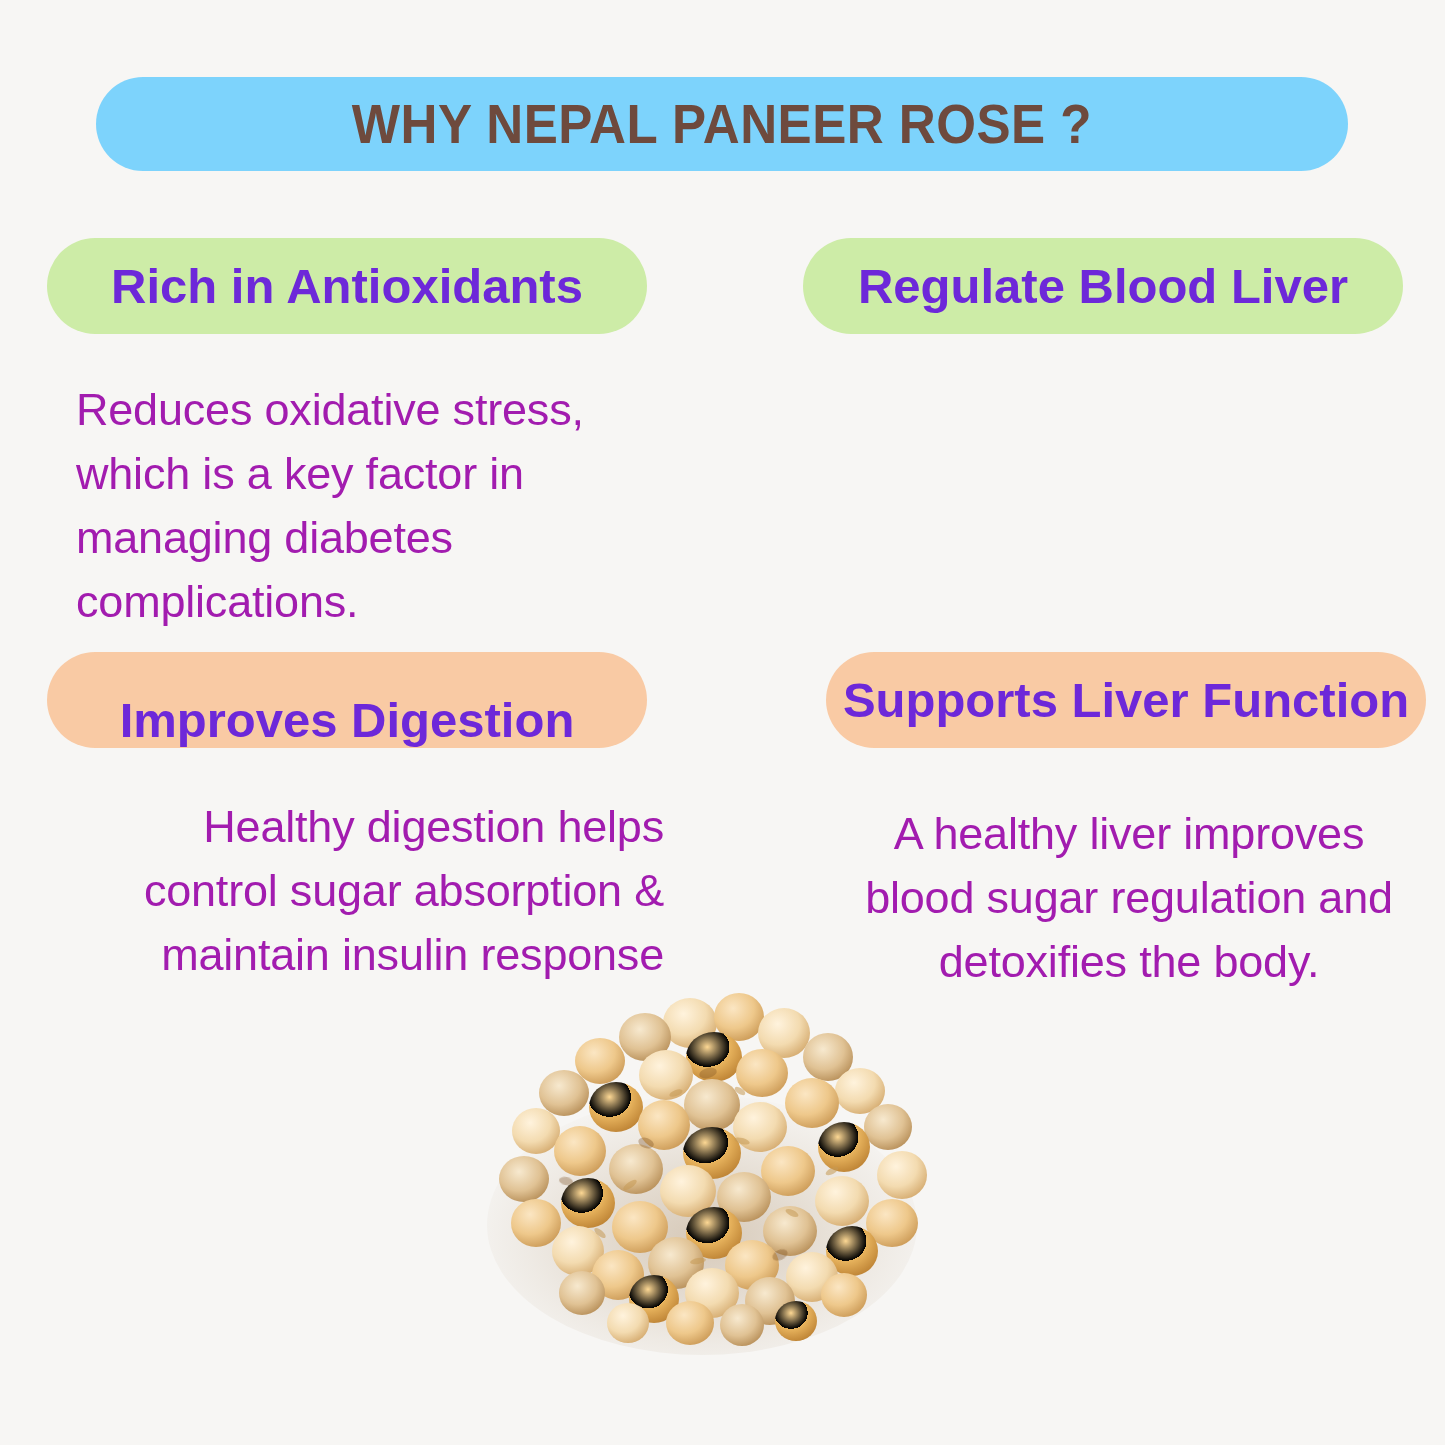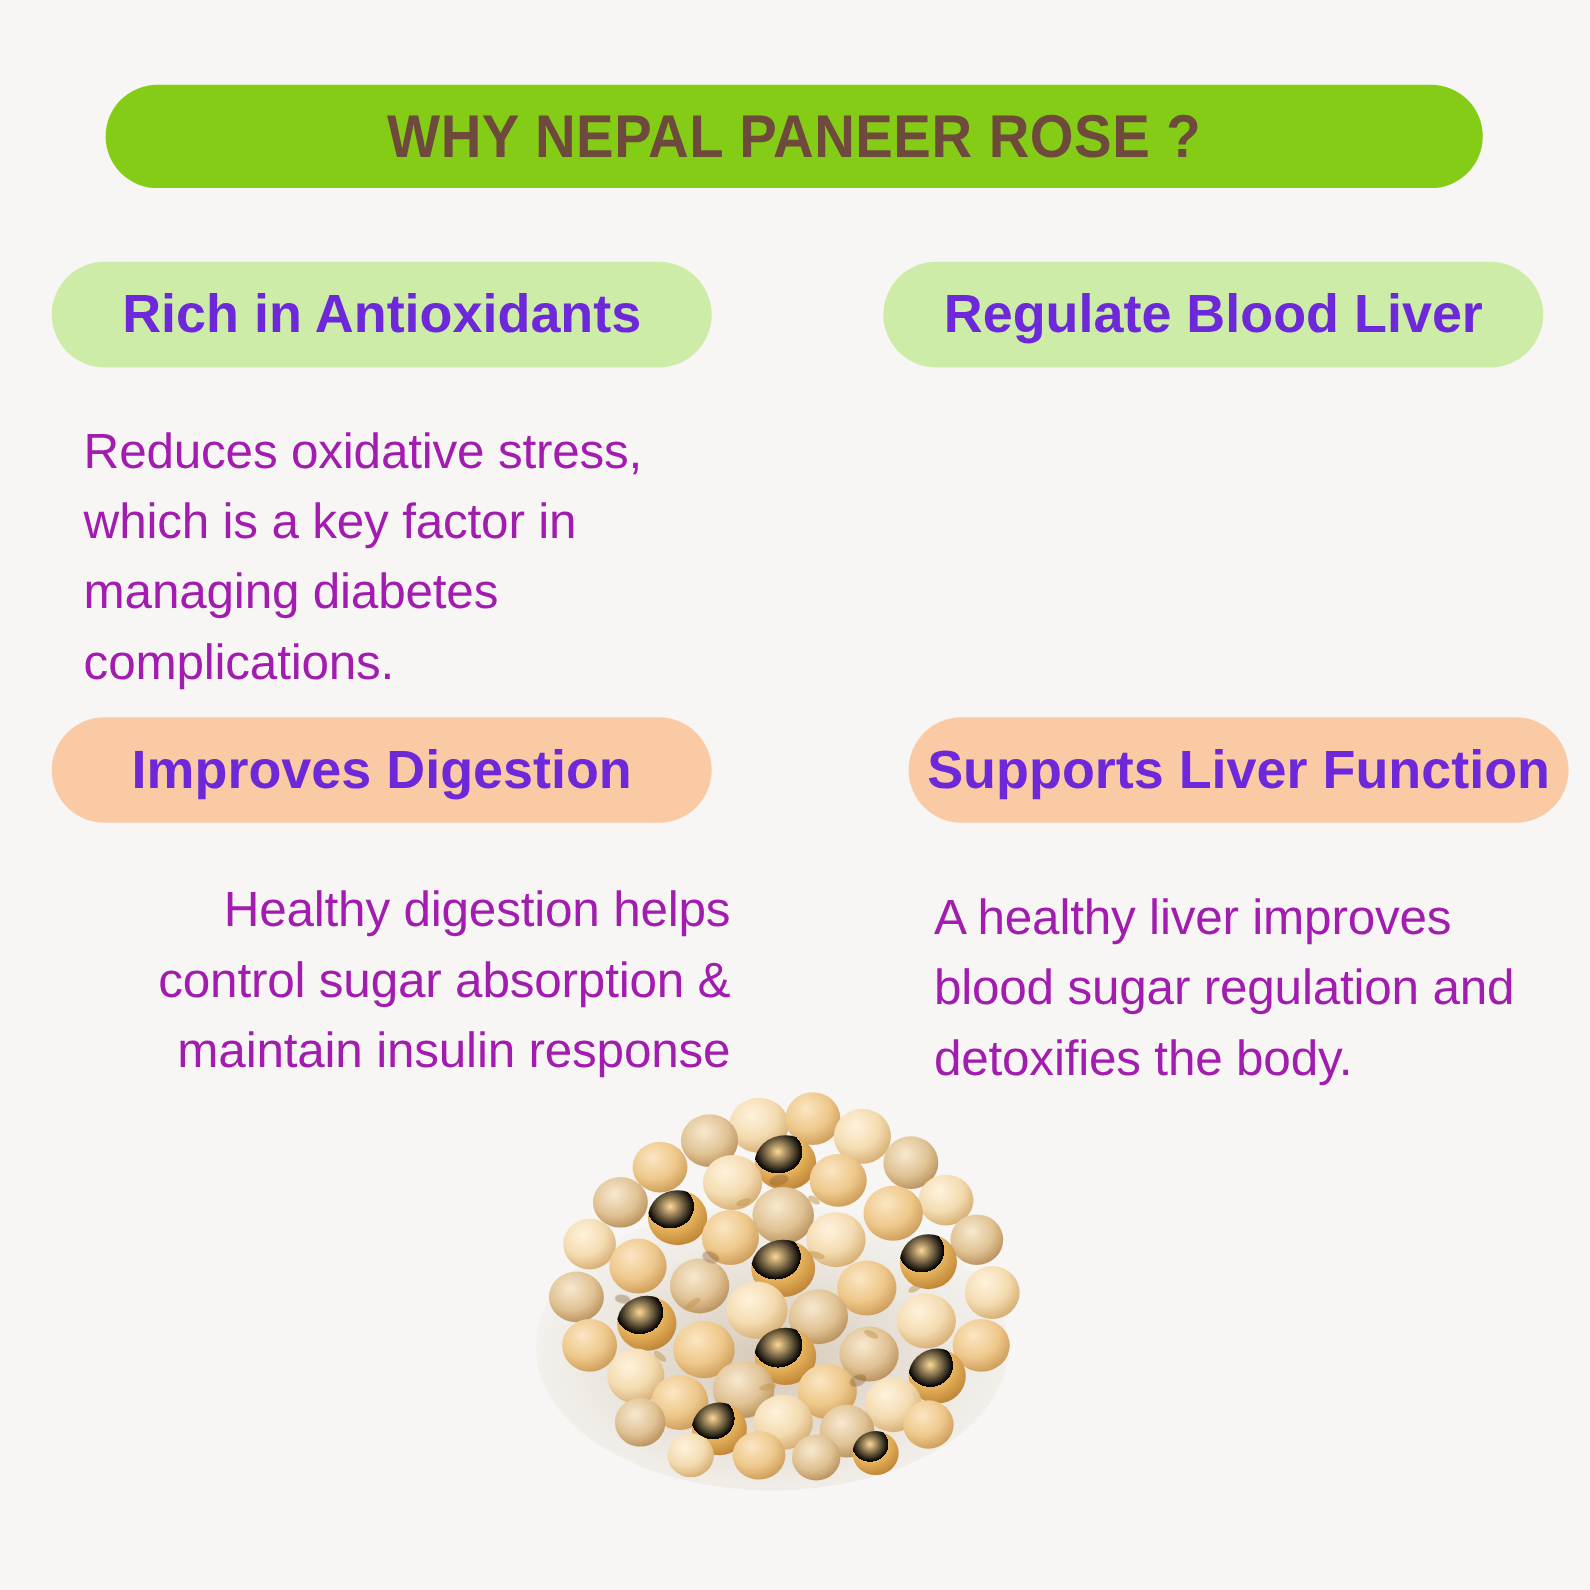--- a/index.html
+++ b/index.html
@@ -22,21 +22,21 @@
     overflow: hidden;
   }
 
   
   .title-pill {
     position: absolute;
     left: 96px;
     top: 77px;
     width: 1252px;
     height: 94px;
-    background: #84cc16;
+    background: #7dd3fc;
     border-radius: 47px;
     display: flex;
     align-items: center;
     justify-content: center;
     box-sizing: border-box;
   }
   .title-text {
     font-family: "Liberation Sans Narrow", "Liberation Sans", sans-serif;
     font-weight: bold;
     font-size: 55px;
@@ -64,37 +64,37 @@
     font-size: 49px;
     color: #6d28d9;
     white-space: nowrap;
     width: 100%;
     text-align: center;
   }
 
   
   #pill-antioxidants { left: 47px;  top: 238px; width: 600px; }
   #pill-bloodsugar   { left: 803px; top: 238px; width: 600px; }
-  #pill-digestion    { left: 47px;  top: 652px; width: 600px; }
+  #pill-digestion    { left: 47px;  top: 652px; width: 600px; align-items: flex-end; }
   #pill-liver        { left: 826px; top: 652px; width: 600px; }
 
   
   .body-text {
     position: absolute;
     font-family: "Liberation Sans Narrow", "Liberation Sans", sans-serif;
     font-size: 45px;
     line-height: 64px;
     color: #a21caf;
     font-weight: normal;
     letter-spacing: -0.2px;
   }
   #text-antioxidants { left: 76px;  top: 378px; width: 600px; }
   #text-bloodsugar   { left: 849px; top: 378px; width: 560px; }
   #text-digestion    { left: 84px;  top: 795px; width: 580px; text-align: right; }
-  #text-liver        { left: 849px; top: 802px; width: 560px; }
+  #text-liver        { left: 849px; top: 802px; width: 560px; text-align: center; }
 
   
   #product-photo {
     position: absolute;
     left: 440px;
     top: 975px;
     width: 520px;
     height: 390px;
   }
   #product-photo svg { display: block; width: 100%; height: 100%; }

